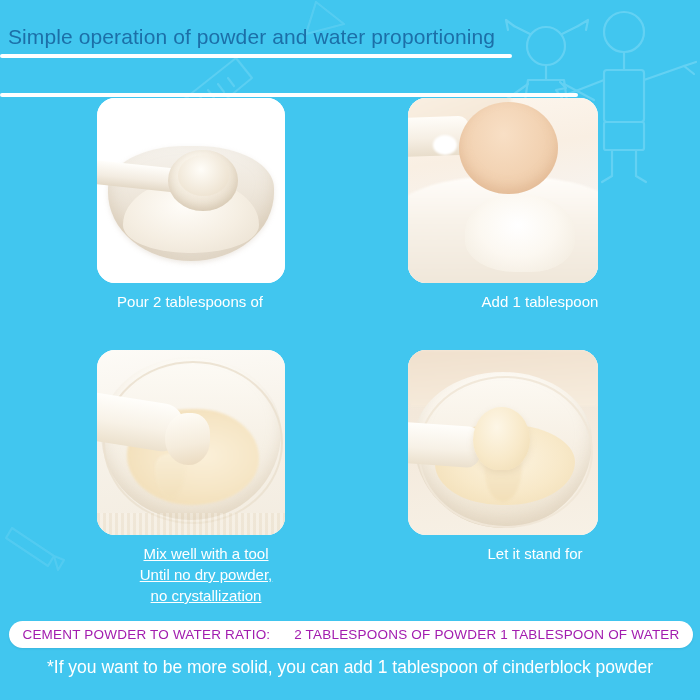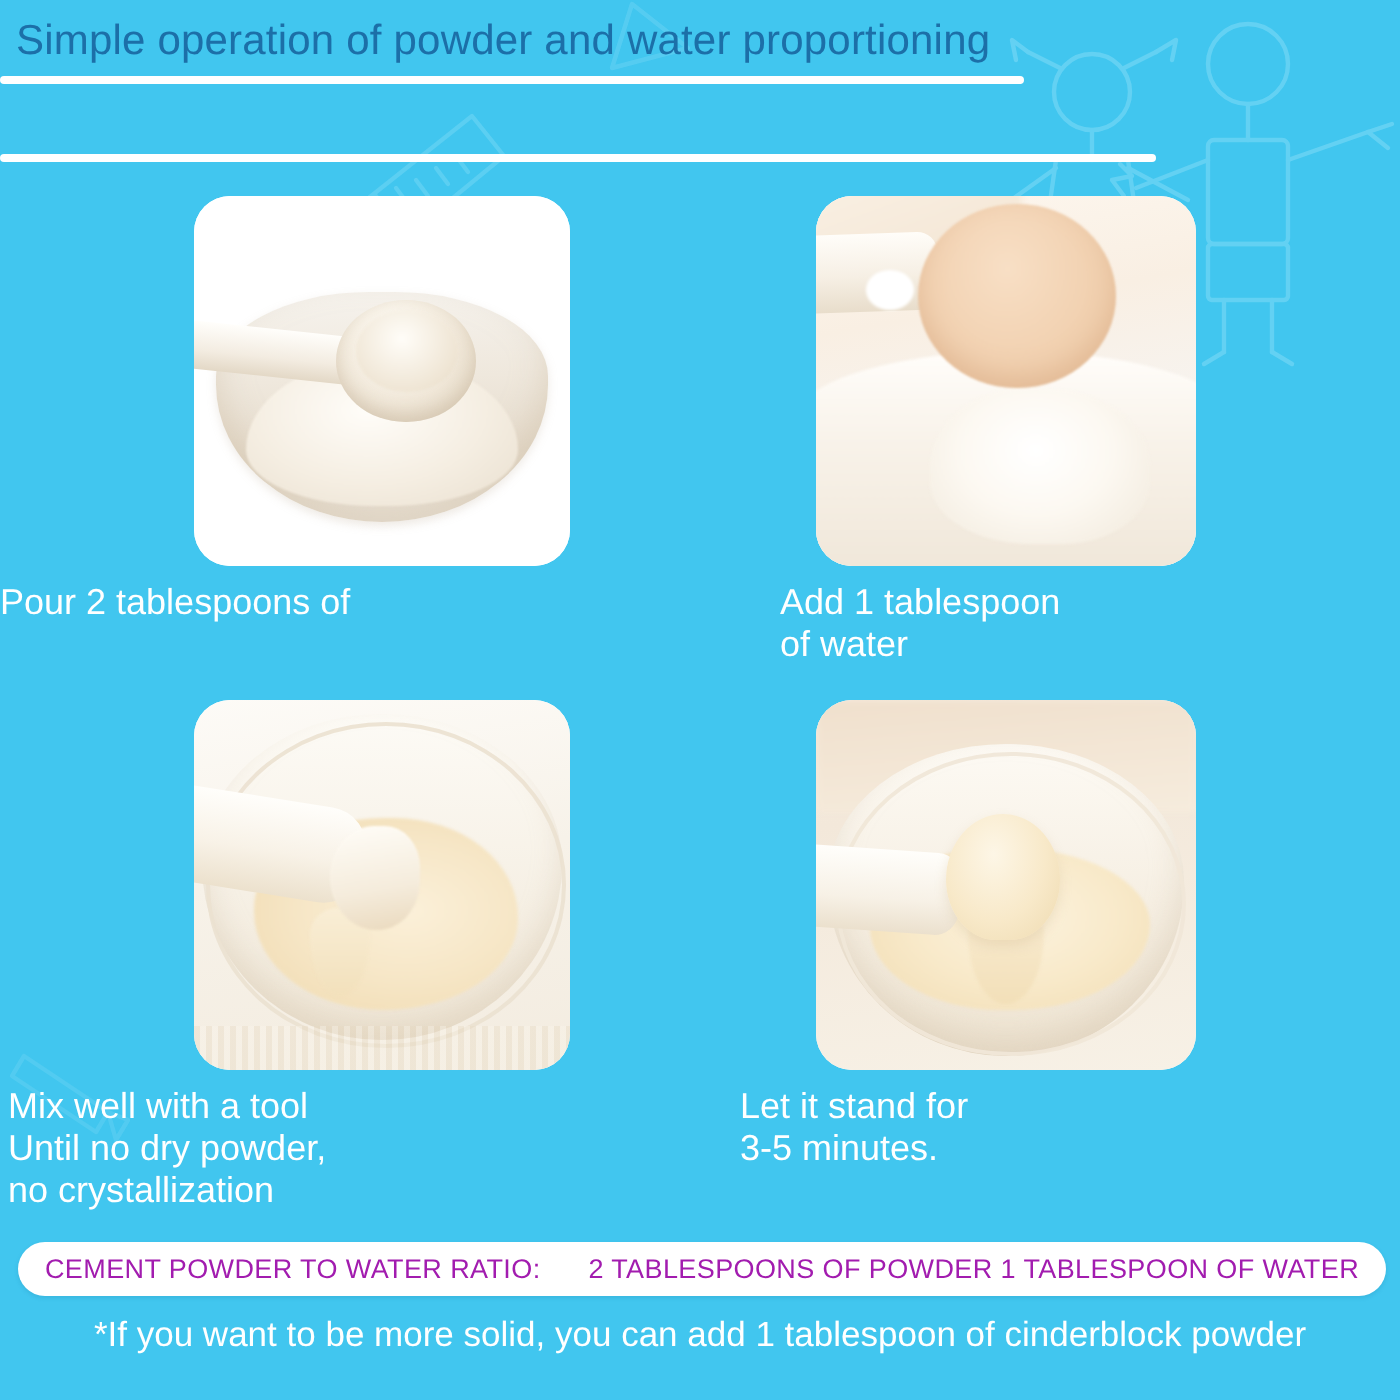--- a/index.html
+++ b/index.html
@@ -22,21 +22,21 @@
     position: absolute;
     inset: 0;
     pointer-events: none;
   }
   .bg-deco svg { display: block; }
 
   
   .header {
     position: absolute;
     left: 0;
-    top: 0;
+    top: 16px;
     width: 700px;
     height: 92px;
   }
   .hd-line {
     position: absolute;
     left: 8px;
     color: #1c6fa8;
     font-size: 21px;
     letter-spacing: .1px;
     white-space: nowrap;
@@ -287,28 +287,28 @@
     width: 20%; height: 26%;
     border-radius: 40% 40% 52% 52% / 24% 24% 76% 76%;
     background: linear-gradient(180deg, #f9ecd2 0%, #f2dfb8 100%);
     filter: blur(.8px);
   }
 
   
   .caption {
     position: absolute;
     color: #ffffff;
-    font-size: 18px;
+    font-size: 15px;
     line-height: 21px;
-    text-align: left;
+    text-align: center;
     white-space: nowrap;
   }
   .cap1 { left: 0;   top: 291px; width: 380px; }
   .cap2 { left: 390px; top: 291px; width: 300px; }
-  .cap3 { left: 4px;   top: 543px; width: 380px; }
+  .cap3 { left: 16px;   top: 543px; width: 380px; text-decoration: underline; }
   .cap4 { left: 370px; top: 543px; width: 330px; }
 
   
   .ratio-pill {
     position: absolute;
     left: 9px;
     top: 621px;
     width: 684px;
     height: 27px;
     background: #ffffff;
@@ -436,30 +436,28 @@
       <div class="blob-tail"></div>
       <div class="blob"></div>
     </div>
   </div>
 
   <div class="caption cap1">
     <div>Pour 2 tablespoons of</div>
   </div>
   <div class="caption cap2">
     <div>Add 1 tablespoon</div>
-    <div>of water</div>
   </div>
   <div class="caption cap3">
     <div>Mix well with a tool</div>
     <div>Until no dry powder,</div>
     <div>no crystallization</div>
   </div>
   <div class="caption cap4">
     <div>Let it stand for</div>
-    <div>3-5 minutes.</div>
   </div>
 
   <div class="ratio-pill">
     <div class="ratio-text">
       <span>CEMENT POWDER TO WATER RATIO:</span>
       <span class="ratio-gap"></span>
       <span>2 TABLESPOONS OF POWDER 1 TABLESPOON OF WATER</span>
     </div>
   </div>
 

